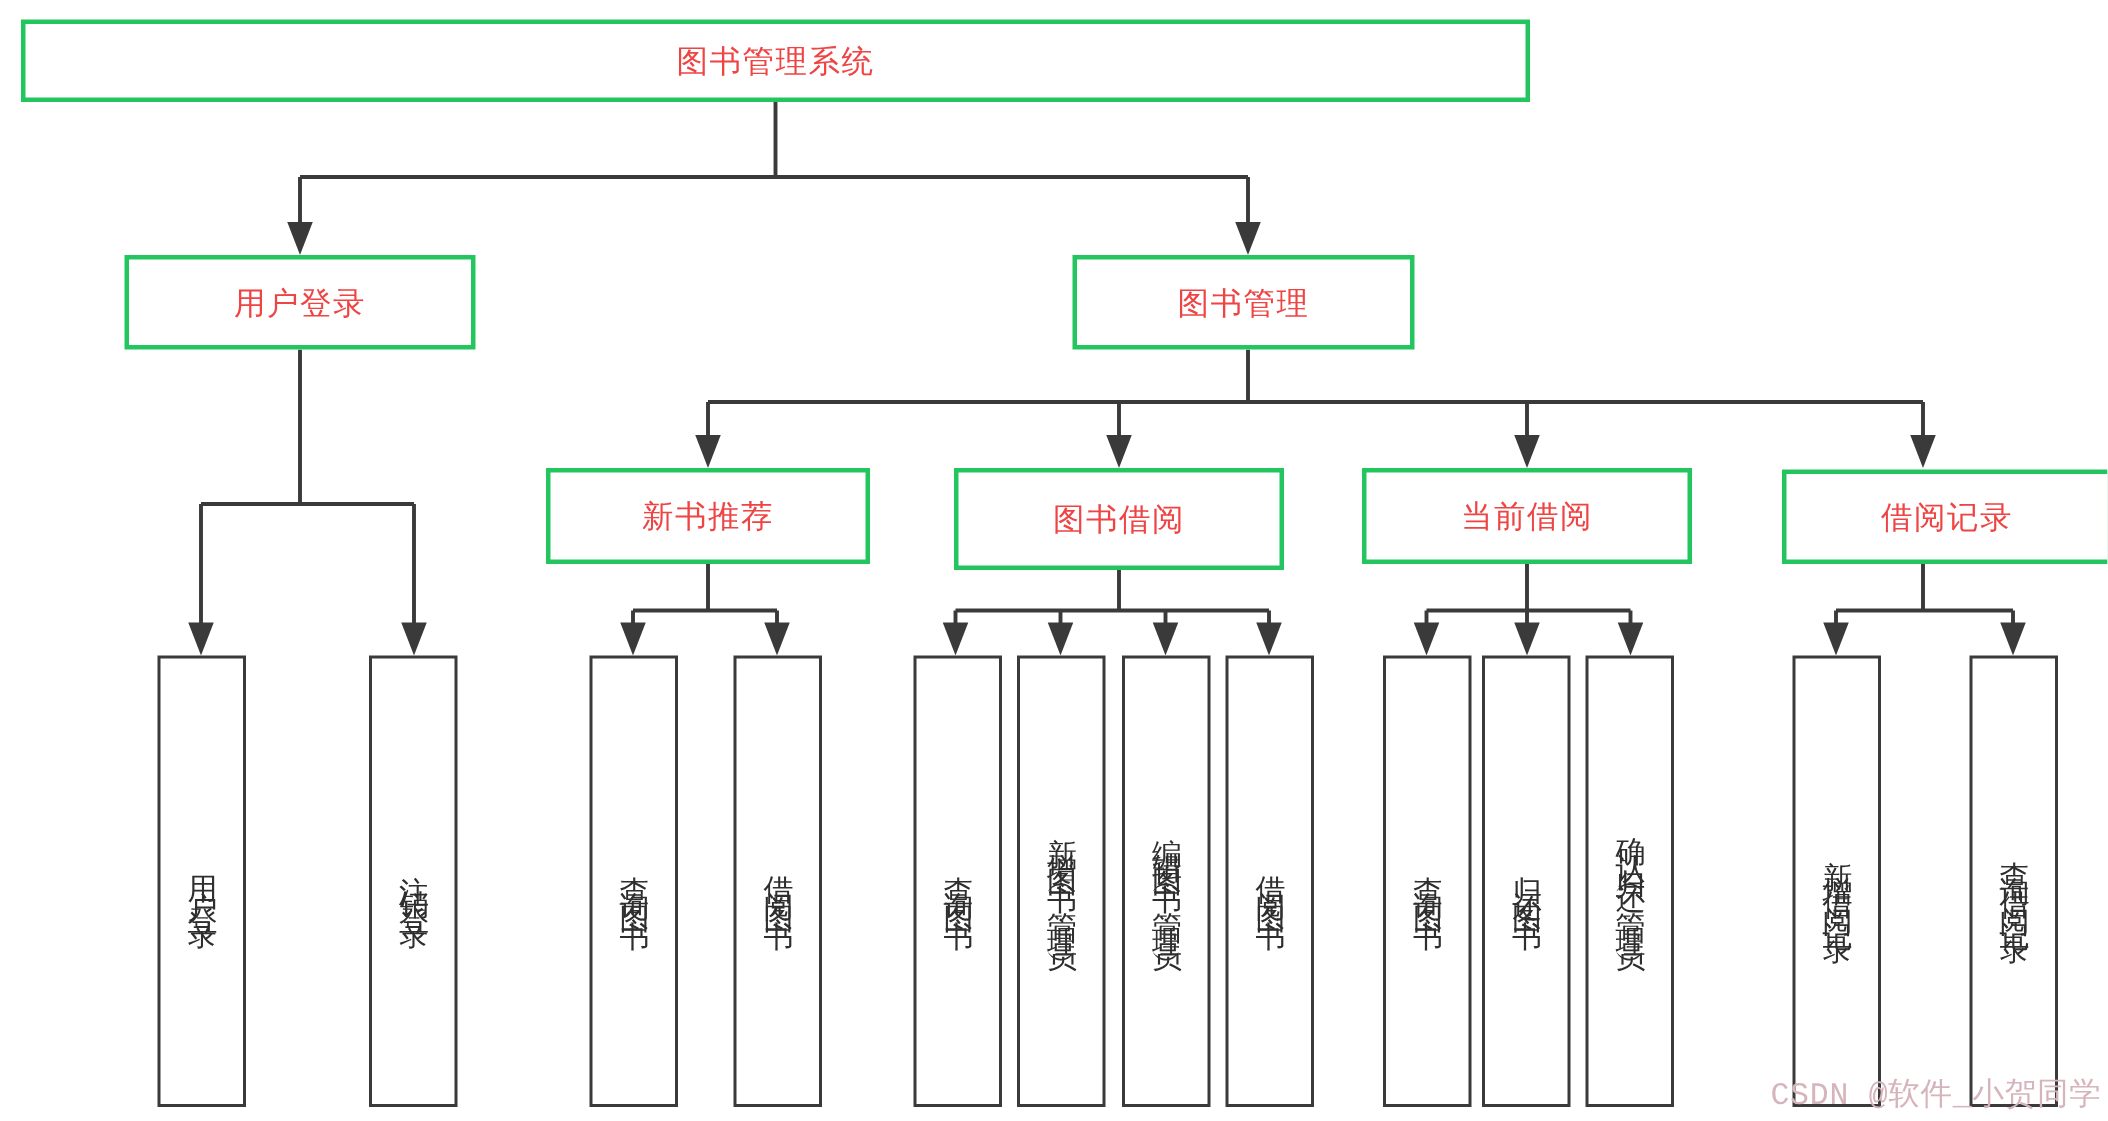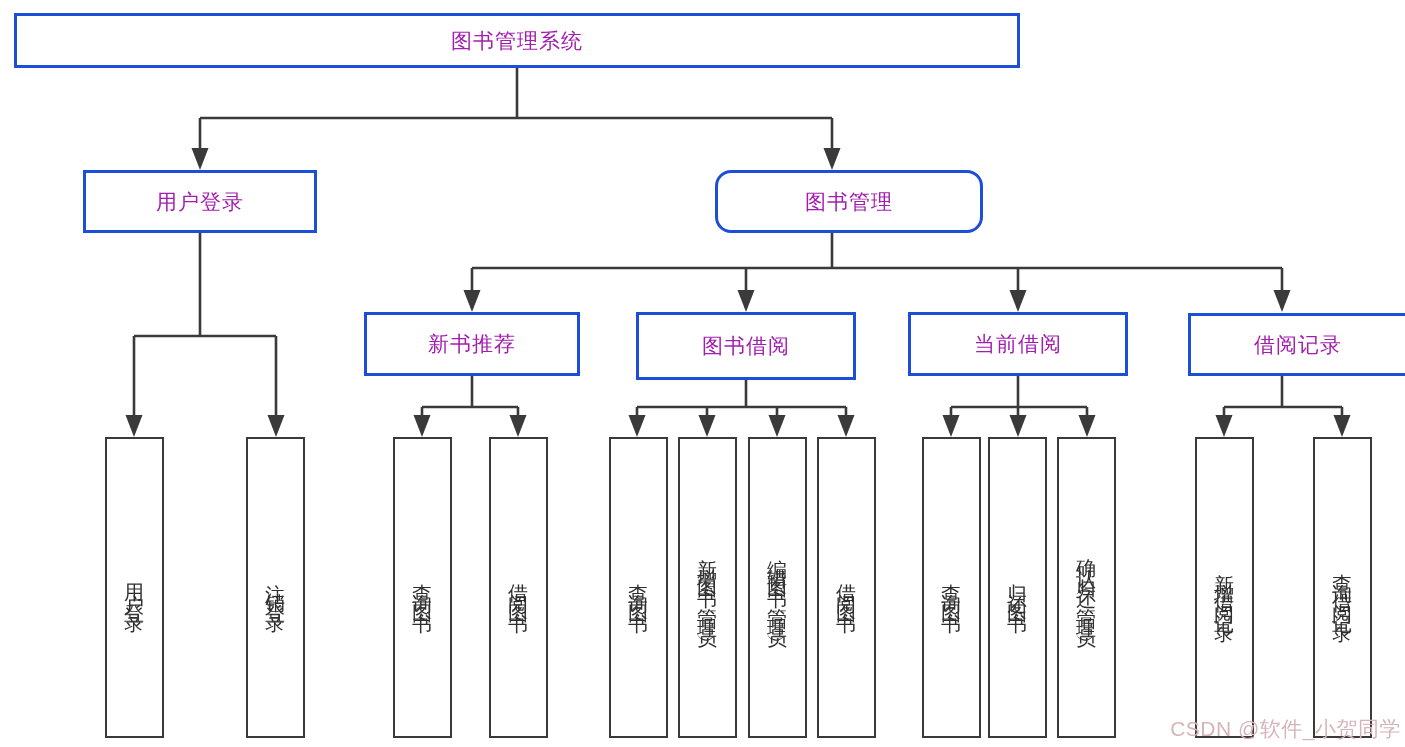--- a/index.html
+++ b/index.html
@@ -17,26 +17,26 @@
   }
   #wires {
     position: absolute;
     left: 0; top: 0;
     z-index: 1;
   }
   .hbox {
     position: absolute;
     box-sizing: border-box;
     background: #ffffff;
-    border: 3px solid #1d4ed8;
+    border: 3px solid #22c55e;
     display: flex;
     align-items: center;
     justify-content: center;
     font-size: 21px;
-    color: #a21caf;
+    color: #ef4444;
     letter-spacing: 1px;
     z-index: 2;
   }
   .vbox {
     position: absolute;
     box-sizing: border-box;
     top: 437px;
     width: 59px;
     height: 301px;
     background: #ffffff;
@@ -59,21 +59,21 @@
     position: absolute;
     right: 4px;
     top: 715px;
     font-size: 21px;
     letter-spacing: 0.5px;
     z-index: 3;
   }
   
   #n-root   { left: 14px;   top: 13px;  width: 1006px; height: 55px; }
   #n-login  { left: 83px;   top: 170px; width: 234px;  height: 63px; }
-  #n-mgmt   { left: 715px;  top: 170px; width: 268px;  height: 63px; border-radius: 16px; }
+  #n-mgmt   { left: 715px;  top: 170px; width: 228px;  height: 63px; }
   #n-rec    { left: 364px;  top: 312px; width: 216px;  height: 64px; }
   #n-bor    { left: 636px;  top: 312px; width: 220px;  height: 68px; }
   #n-cur    { left: 908px;  top: 312px; width: 220px;  height: 64px; text-align: center; }
   #n-log    { left: 1188px; top: 313px; width: 220px;  height: 63px; }
   #l-1  { left: 105px;  }
   #l-2  { left: 246px;  }
   #l-3  { left: 393px;  }
   #l-4  { left: 489px;  }
   #l-5  { left: 609px;  }
   #l-6  { left: 678px;  }
@@ -205,15 +205,15 @@
   <div class="vbox" id="l-11">
     <span class="vtext">确认归还（管理员）</span>
   </div>
   <div class="vbox" id="l-12">
     <span class="vtext">新增借阅记录</span>
   </div>
   <div class="vbox" id="l-13">
     <span class="vtext">查询借阅记录</span>
   </div>
 
-  <div id="watermark" style="color: rgb(214, 180, 187);">CSDN @软件_小贺同学</div>
+  <div id="watermark" style="color: rgb(214, 180, 187); font-family: Liberation Mono, monospace;">CSDN @软件_小贺同学</div>
 
 </div>
 
 </body></html>

